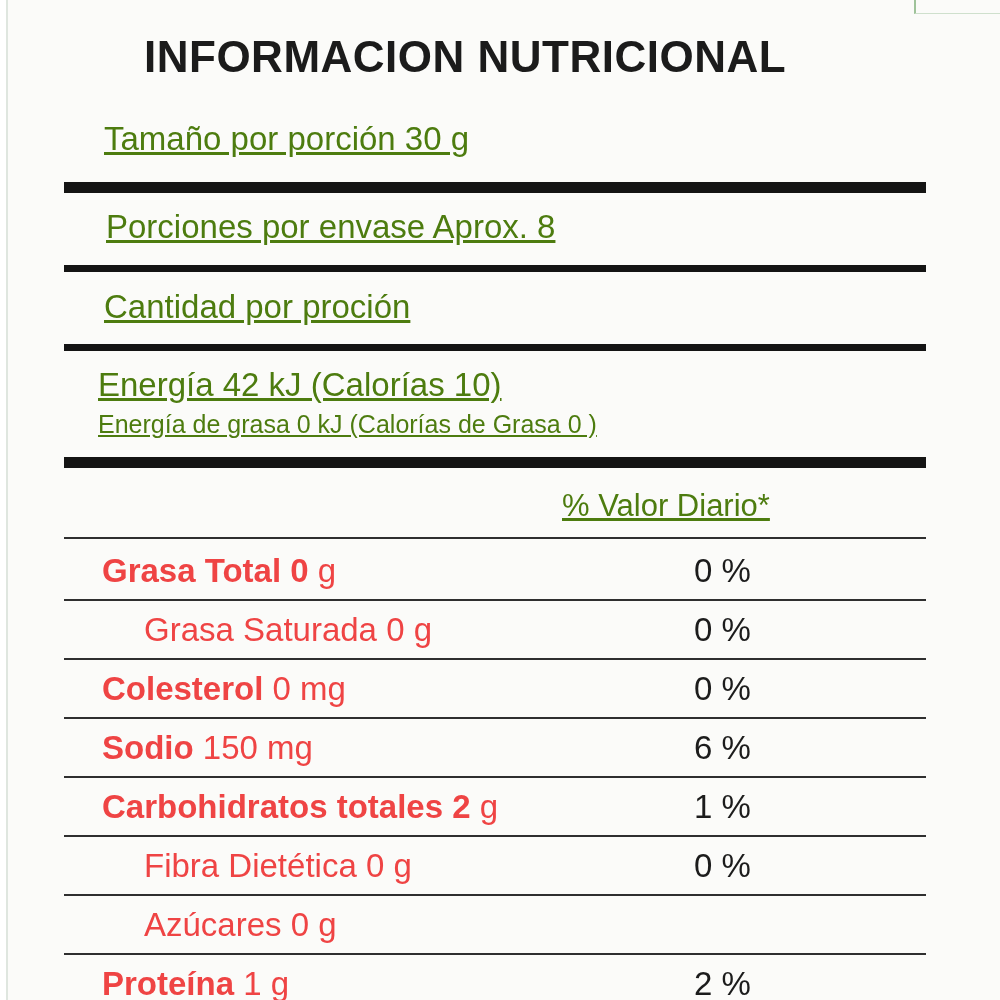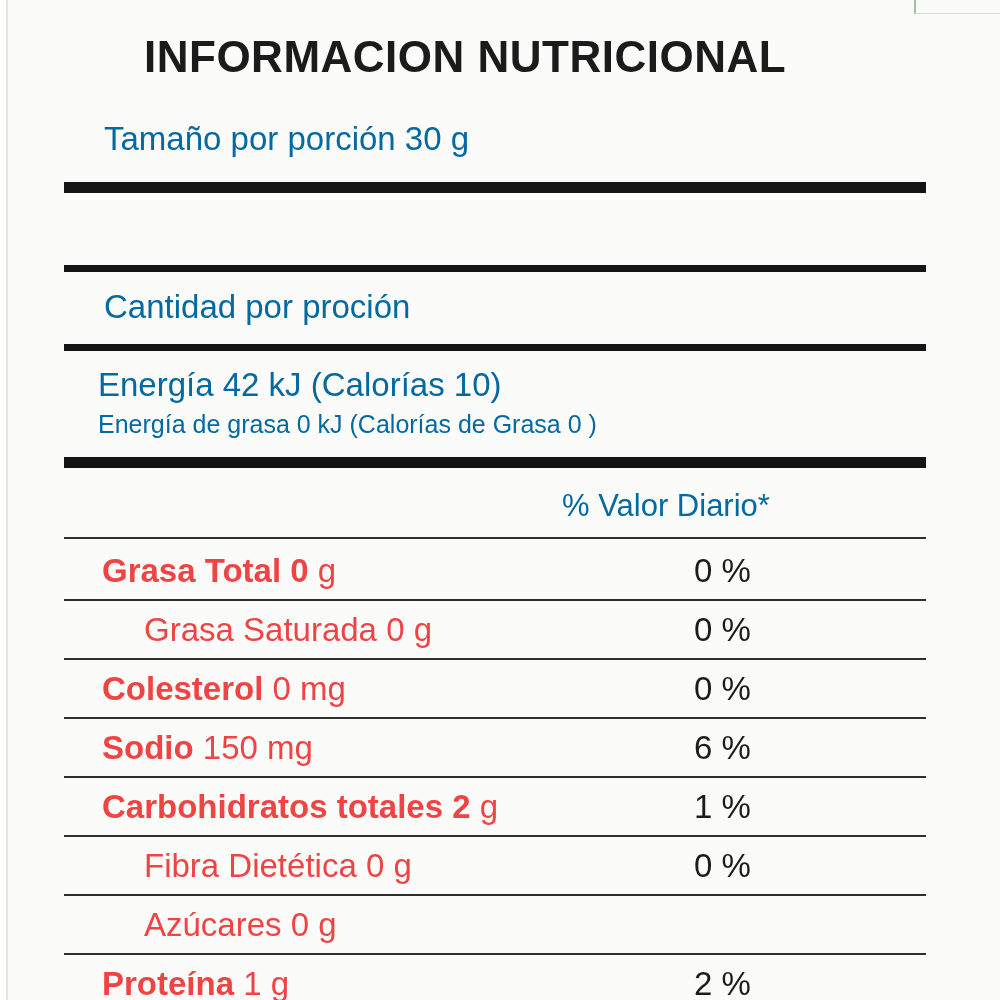--- a/index.html
+++ b/index.html
@@ -50,22 +50,23 @@
     font-size: 44px;
     font-weight: 700;
     letter-spacing: 0.5px;
     color: #1b1b1b;
     white-space: nowrap;
     margin-top: 16px;
   }
 
   .line-text {
     position: absolute;
-    color: #0369a1;
-    white-space: nowrap;
+    color: #4d7c0f;
+    white-space: nowrap;
+    text-decoration: underline;
   }
 
   .rule {
     position: absolute;
     background: #141414;
     left: 0;
     width: 862px;
   }
   .rule.thick { height: 11px; }
   .rule.medium { height: 7px; }
@@ -137,20 +138,21 @@
   <div class="edge-topright"></div>
 
   <div class="panel">
 
     <div class="title">INFORMACION NUTRICIONAL</div>
 
     <div class="line-text serving">Tamaño por porción 30 g</div>
 
     <div class="rule thick" style="top:182px;"></div>
 
+    <div class="line-text servings-per">Porciones por envase Aprox. 8</div>
 
     <div class="rule medium" style="top:265px;"></div>
 
     <div class="line-text amount-per">Cantidad por proción</div>
 
     <div class="rule medium" style="top:344px;"></div>
 
     <div class="line-text energy1">Energía   42 kJ (Calorías 10)</div>
     <div class="line-text energy2">Energía de grasa  0 kJ (Calorías de Grasa 0 )</div>
 

